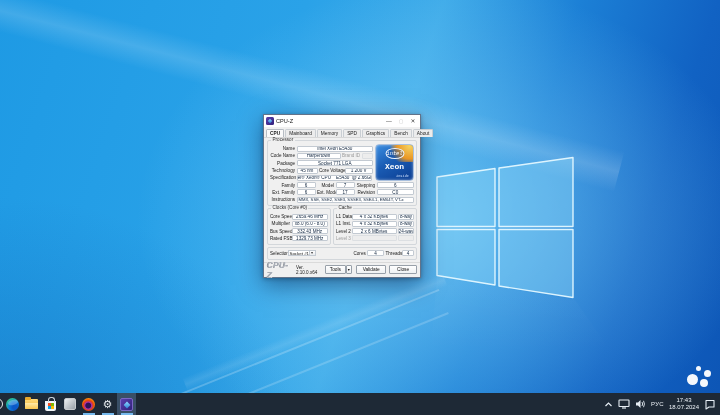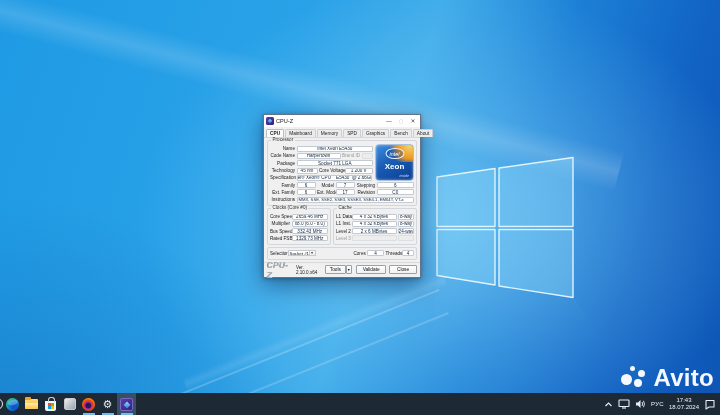--- a/index.html
+++ b/index.html
@@ -50,21 +50,21 @@
   .field { background:#fff; border:1px solid #c3cad2; border-radius:1px; height:6px; display:flex; align-items:center;
     justify-content:center; font-size:4.6px; color:#10253f; white-space:nowrap; overflow:hidden; padding:0 1px; }
   .field.grow { flex:1; }
   .field.left { justify-content:flex-start; }
   .field.pre { white-space:pre; }
   .field.off { background:#ededed; border-color:#dcdfe2; }
   .pad-logo { padding-right:41px; }
 
   .xeon-badge { position:absolute; top:3px; right:2px; width:39px; height:37px; border-radius:4px; overflow:hidden;
     background:linear-gradient(150deg,#3b8de0 0%, #1a5cb4 45%, #0b3d92 100%); border:1px solid #a9c0de;
-    box-shadow:inset 0 0 3px rgba(255,255,255,.5); }
+    box-shadow:inset 0 0 3px rgba(255,255,255,.5);font-family:Liberation Mono, monospace; }
   .xeon-badge .flare { position:absolute; top:-7px; right:-7px; width:30px; height:24px;
     background:radial-gradient(circle at 65% 35%, #ffd75c, #f59a1d 50%, rgba(245,154,29,0) 78%); opacity:.95; }
   .intel-oval { position:absolute; top:3px; left:50%; transform:translateX(-50%); width:19px; height:11px;
     border:1px solid #eaf3ff; border-radius:50%; display:flex; align-items:center; justify-content:center;
     color:#fff; font-size:5.4px; font-style:italic; background:rgba(20,70,150,.35); }
   .xeon-name { position:absolute; top:16.5px; left:0; width:100%; text-align:center; color:#fff; font-size:8px; font-weight:bold; }
   .xeon-sub { position:absolute; bottom:2px; right:4px; color:#cfe2ff; font-size:3.6px; font-style:italic; }
 
   .twocol { display:flex; gap:2px; }
   .clocks-box { width:64px; } .cache-box { flex:1; }
@@ -303,21 +303,20 @@
     </div>
   </div>
 
   <div class="watermark">
     <span class="av-dots">
       <i class="av-d1"></i>
         <i class="av-d2"></i>
         <i class="av-d3"></i>
         <i class="av-d4"></i>
     </span>
-    <span class="av-text">Avito</span>
   </div>
 
   <div class="taskbar">
     <div class="tb-apps">
       <span class="cortana-circle"></span>
       <span class="tb-slot">
           <span class="icon-edge"></span>
         </span>
       <span class="tb-slot">
           <span class="icon-folder"></span>

